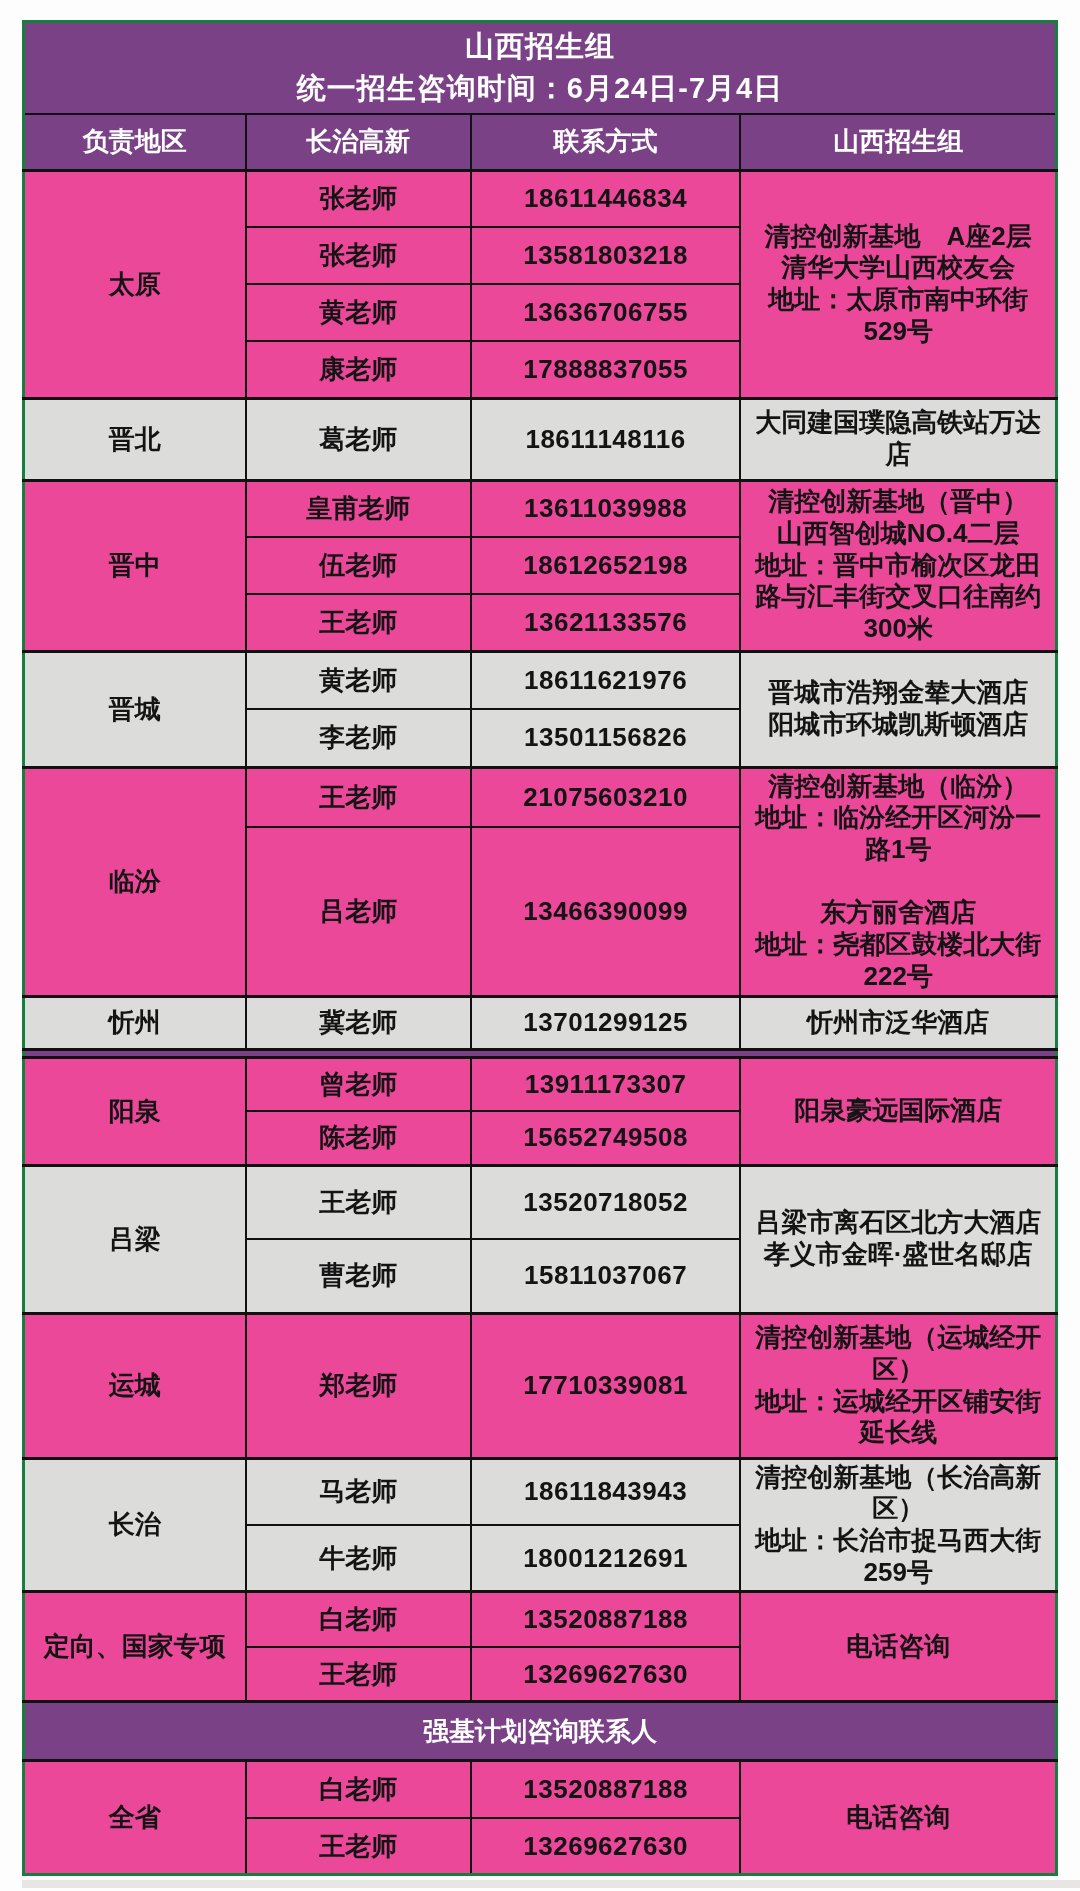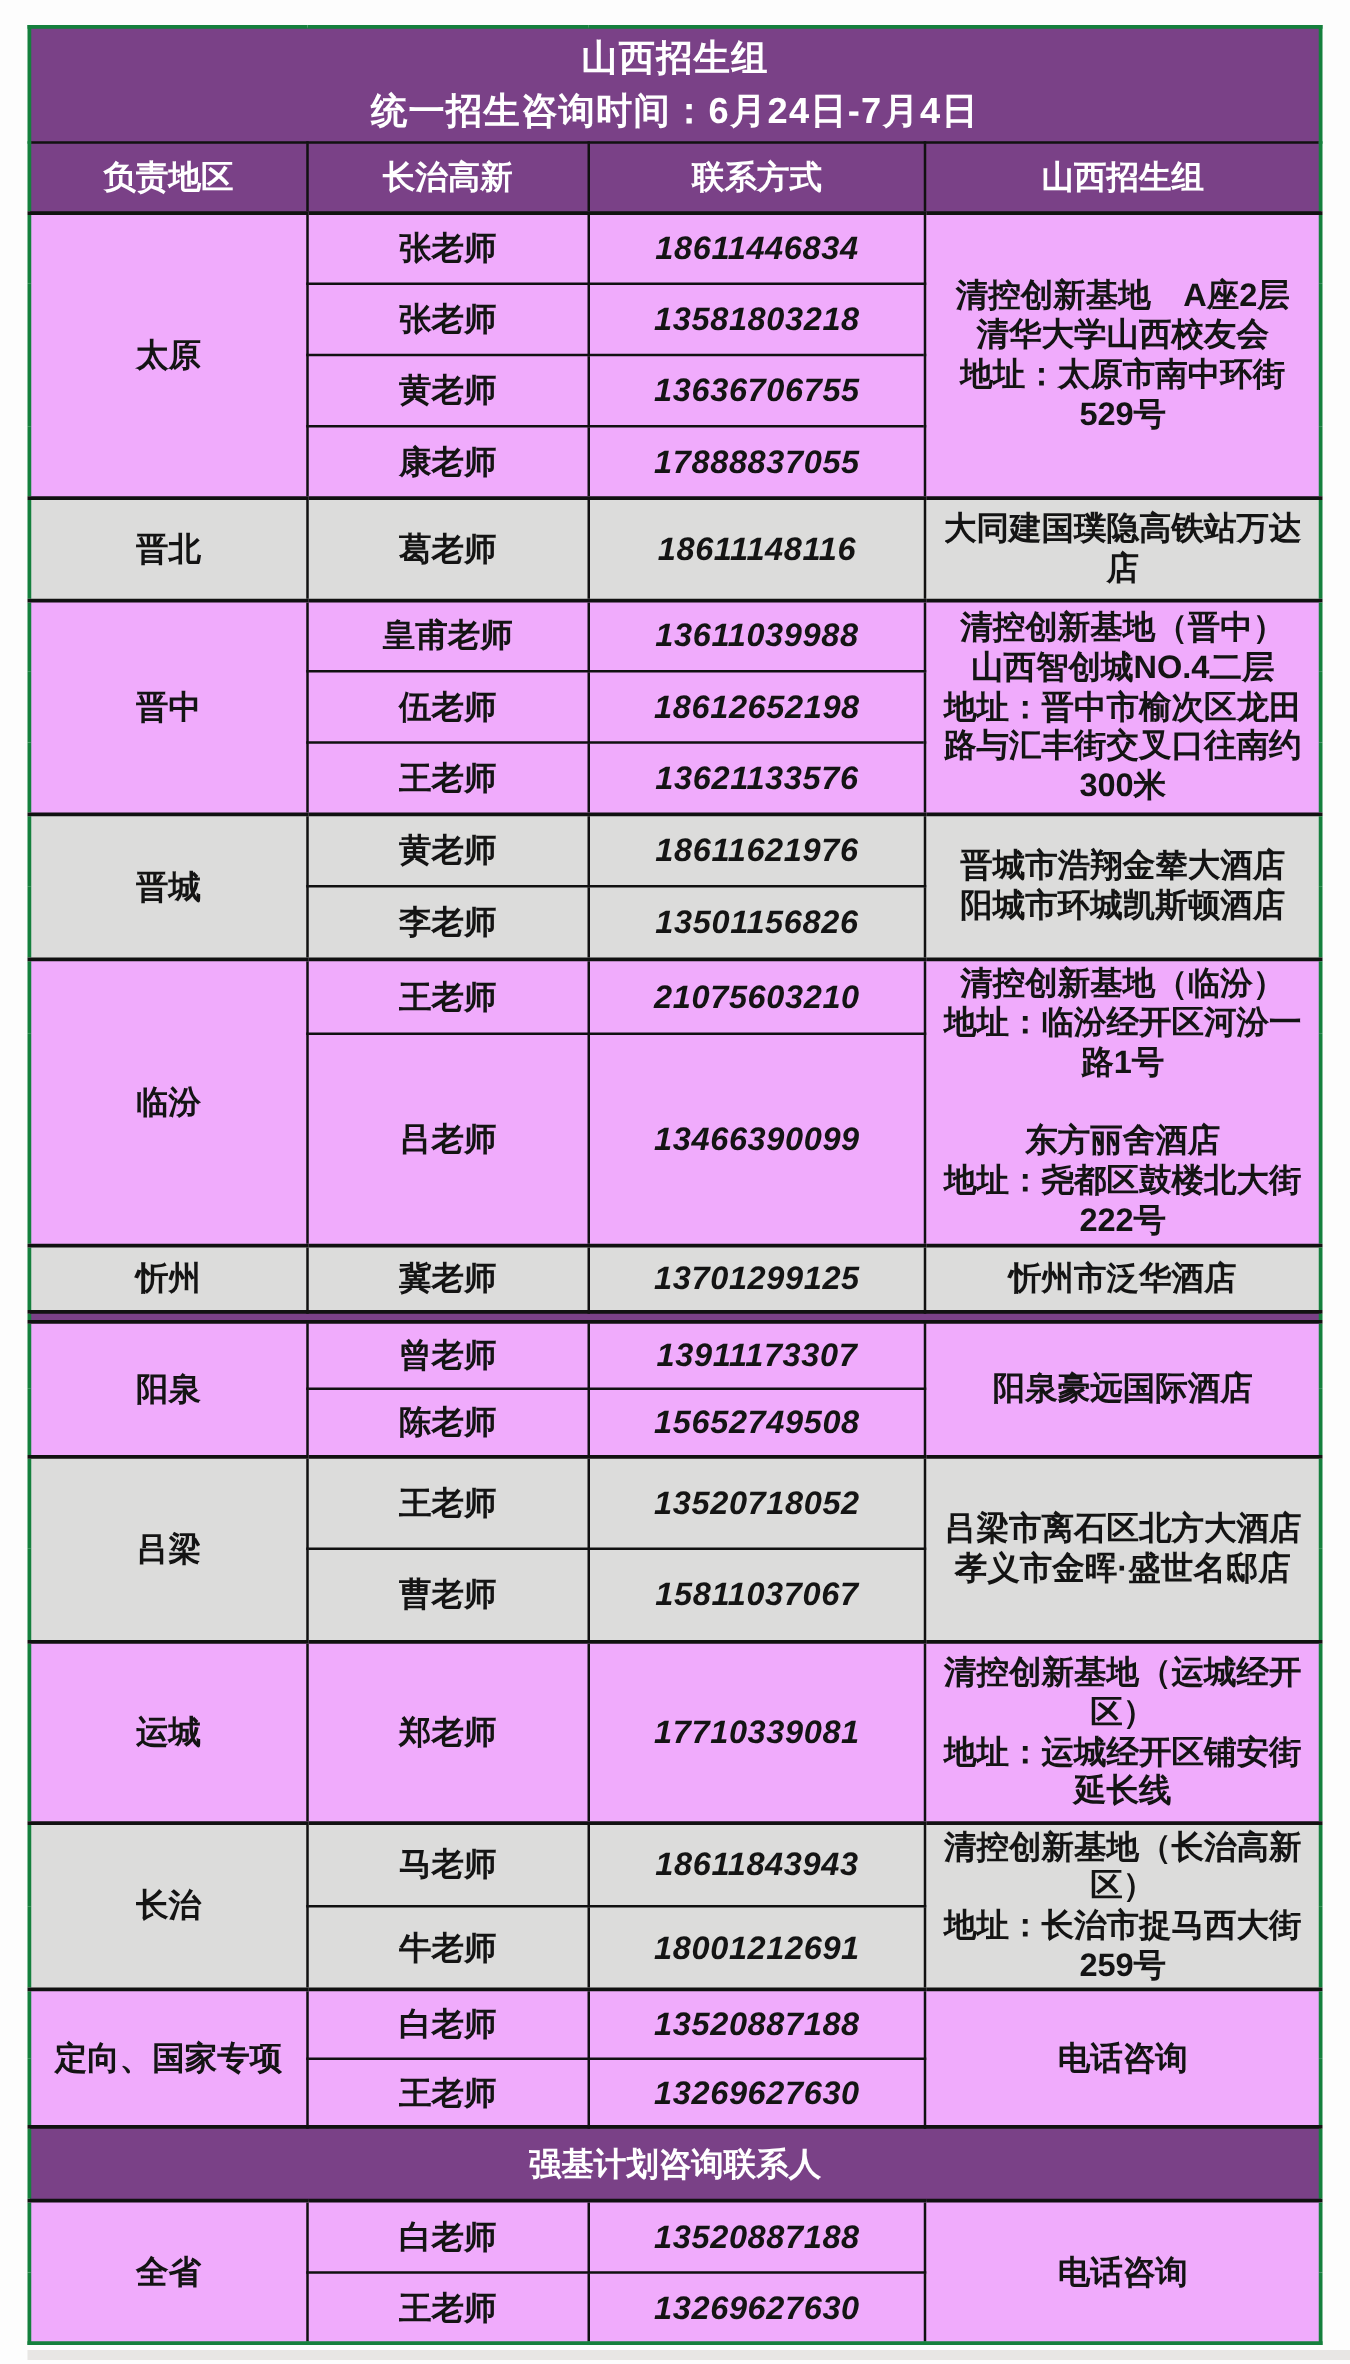--- a/index.html
+++ b/index.html
@@ -30,37 +30,37 @@
     font-size:26px;
     padding:2px 4px;
     box-sizing:border-box;
   }
   tr.sec > td{border-top:3px solid #111;}
   tr.purple-row > td{
     background:#7a4187;
     color:#ffffff;
   }
   tr.gray > td{background:#dcdcdb;}
-  tr.white > td{background:#f0abfc;}
+  tr.white > td{background:#ec4899;}
   .title-wrap{
     display:flex;
     flex-direction:column;
     justify-content:space-evenly;
     align-items:center;
     height:86px;
   }
   .title-line{font-size:29px;letter-spacing:1px;}
   .colhead{font-size:26px;}
   td.addr{
     font-size:25px;
     line-height:1.22;
     white-space:pre-line;
     padding:4px 6px;
   }
-  td.phone{font-size:27px;letter-spacing:0.5px;font-style:italic;}
+  td.phone{font-size:27px;letter-spacing:0.5px;}
   td.region{font-size:26px;padding:2px 2px;}
   tr.divider > td{
     height:8px;
     padding:0;
     background:#7a4187;
     border-top:3px solid #111;
     border-bottom:3px solid #111;
   }
   .h90{height:90px}.h56{height:56px}.h57{height:57px}.h82{height:82px}
   .h58{height:58px}.h160{height:160px}.h53{height:53px}.h54{height:54px}

